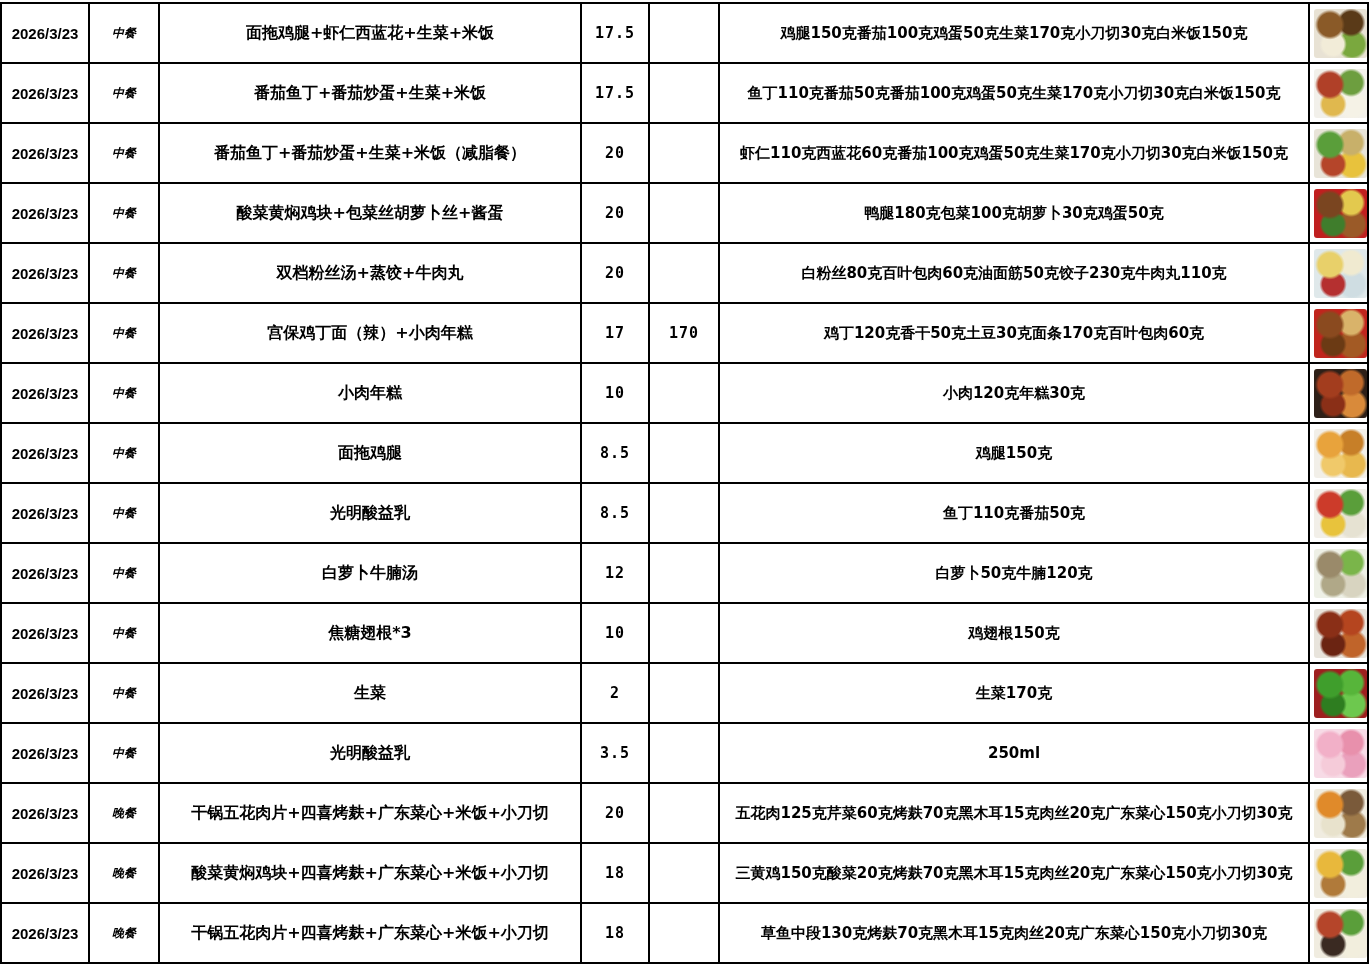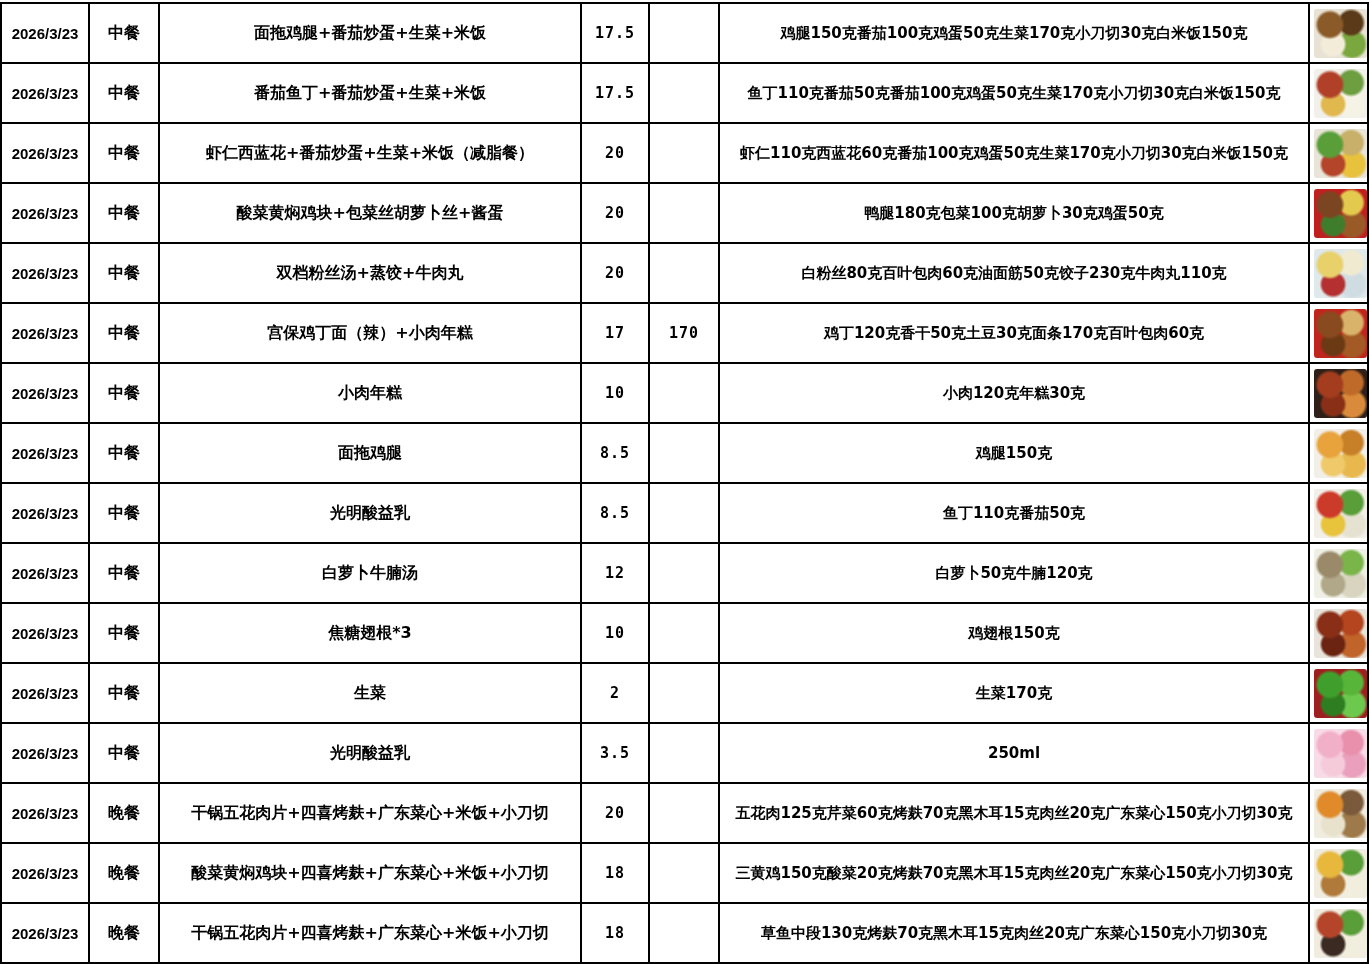--- a/index.html
+++ b/index.html
@@ -33,21 +33,22 @@
     overflow: hidden;
     white-space: nowrap;
     background: #ffffff;
   }
   td.c-date {
     font-size: 15px;
     letter-spacing: 0px;
     font-family: "Liberation Sans", "DejaVu Sans", sans-serif;
   }
   td.c-meal {
-    font-size: 16px;
+    font-size: 12px;
+    font-style: italic;
   }
   td.c-dish {
     font-size: 16px;
   }
   td.c-price, td.c-qty {
     font-size: 15px;
     font-family: "DejaVu Sans Mono", "Liberation Mono", monospace;
     letter-spacing: 1px;
   }
   td.c-ing {
@@ -79,21 +80,21 @@
       <col style="width:422px">
       <col style="width:68px">
       <col style="width:70px">
       <col style="width:590px">
       <col style="width:59px">
     </colgroup>
     <tbody id="menu-body">
         <tr>
     <td class="c-date">2026/3/23</td>
     <td class="c-meal">中餐</td>
-    <td class="c-dish">面拖鸡腿+番茄炒蛋+生菜+米饭</td>
+    <td class="c-dish">面拖鸡腿+虾仁西蓝花+生菜+米饭</td>
     <td class="c-price">17.5</td>
     <td class="c-qty"></td>
     <td class="c-ing">鸡腿150克番茄100克鸡蛋50克生菜170克小刀切30克白米饭150克</td>
     <td class="c-photo">
       <div class="photo" style="background-image: radial-gradient(circle at 30% 32%, rgb(138, 90, 40) 0px, rgb(138, 90, 40) 23.4%, transparent 30%), radial-gradient(circle at 70% 28%, rgb(90, 58, 24) 0px, rgb(90, 58, 24) 21.84%, transparent 28%), radial-gradient(circle at 36% 72%, rgb(242, 236, 216) 0px, rgb(242, 236, 216) 21.84%, transparent 28%), radial-gradient(circle at 72% 72%, rgb(122, 168, 62) 0px, rgb(122, 168, 62) 23.4%, transparent 30%); background-color: rgb(232, 226, 212);"></div>
     </td>
   </tr>
         <tr>
     <td class="c-date">2026/3/23</td>
     <td class="c-meal">中餐</td>
@@ -101,21 +102,21 @@
     <td class="c-price">17.5</td>
     <td class="c-qty"></td>
     <td class="c-ing">鱼丁110克番茄50克番茄100克鸡蛋50克生菜170克小刀切30克白米饭150克</td>
     <td class="c-photo">
       <div class="photo" style="background-image: radial-gradient(circle at 30% 32%, rgb(176, 64, 40) 0px, rgb(176, 64, 40) 23.4%, transparent 30%), radial-gradient(circle at 70% 28%, rgb(109, 158, 63) 0px, rgb(109, 158, 63) 21.84%, transparent 28%), radial-gradient(circle at 36% 72%, rgb(224, 184, 78) 0px, rgb(224, 184, 78) 21.84%, transparent 28%), radial-gradient(circle at 72% 72%, rgb(245, 242, 230) 0px, rgb(245, 242, 230) 23.4%, transparent 30%); background-color: rgb(242, 240, 234);"></div>
     </td>
   </tr>
         <tr>
     <td class="c-date">2026/3/23</td>
     <td class="c-meal">中餐</td>
-    <td class="c-dish">虾仁西蓝花+番茄炒蛋+生菜+米饭（减脂餐）</td>
+    <td class="c-dish">番茄鱼丁+番茄炒蛋+生菜+米饭（减脂餐）</td>
     <td class="c-price">20</td>
     <td class="c-qty"></td>
     <td class="c-ing">虾仁110克西蓝花60克番茄100克鸡蛋50克生菜170克小刀切30克白米饭150克</td>
     <td class="c-photo">
       <div class="photo" style="background-image: radial-gradient(circle at 30% 32%, rgb(90, 158, 58) 0px, rgb(90, 158, 58) 23.4%, transparent 30%), radial-gradient(circle at 70% 28%, rgb(200, 176, 106) 0px, rgb(200, 176, 106) 21.84%, transparent 28%), radial-gradient(circle at 36% 72%, rgb(181, 69, 42) 0px, rgb(181, 69, 42) 21.84%, transparent 28%), radial-gradient(circle at 72% 72%, rgb(232, 194, 60) 0px, rgb(232, 194, 60) 23.4%, transparent 30%); background-color: rgb(232, 228, 216);"></div>
     </td>
   </tr>
         <tr>
     <td class="c-date">2026/3/23</td>
     <td class="c-meal">中餐</td>

